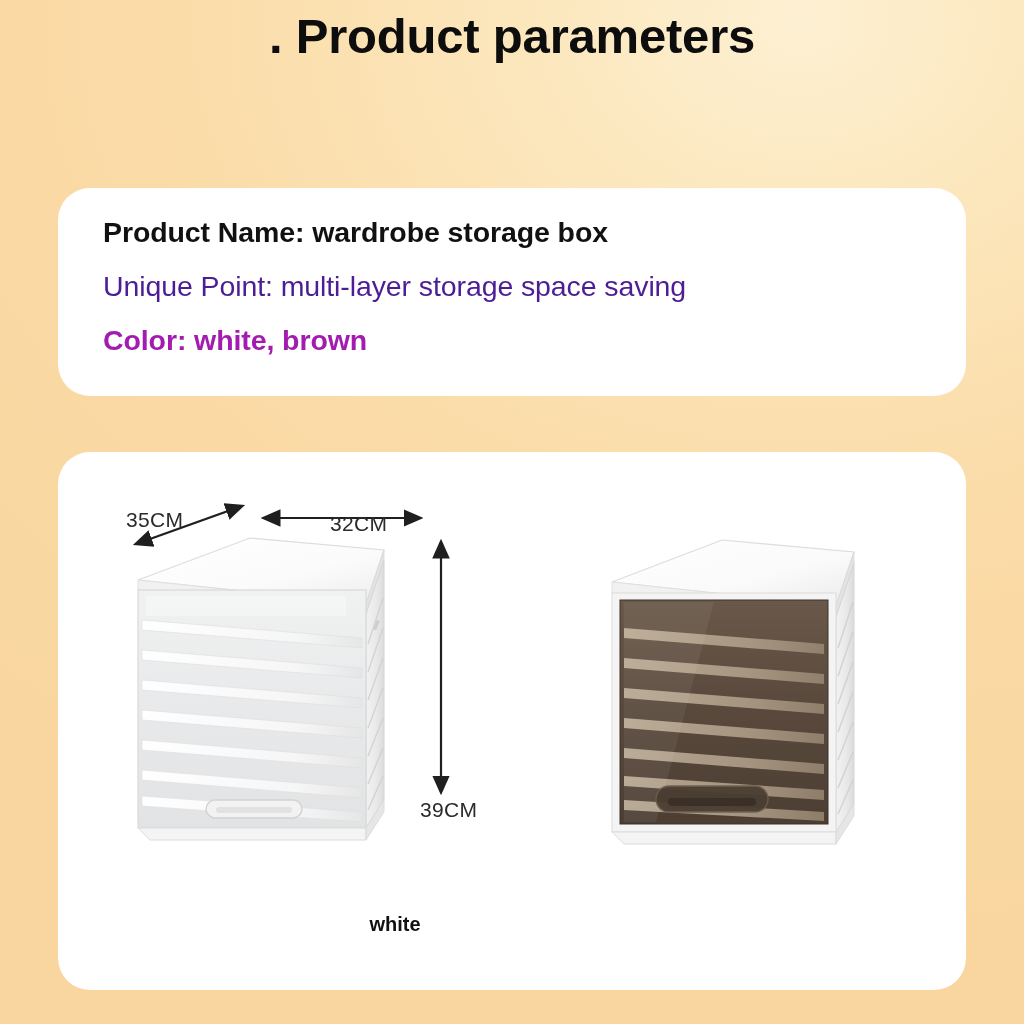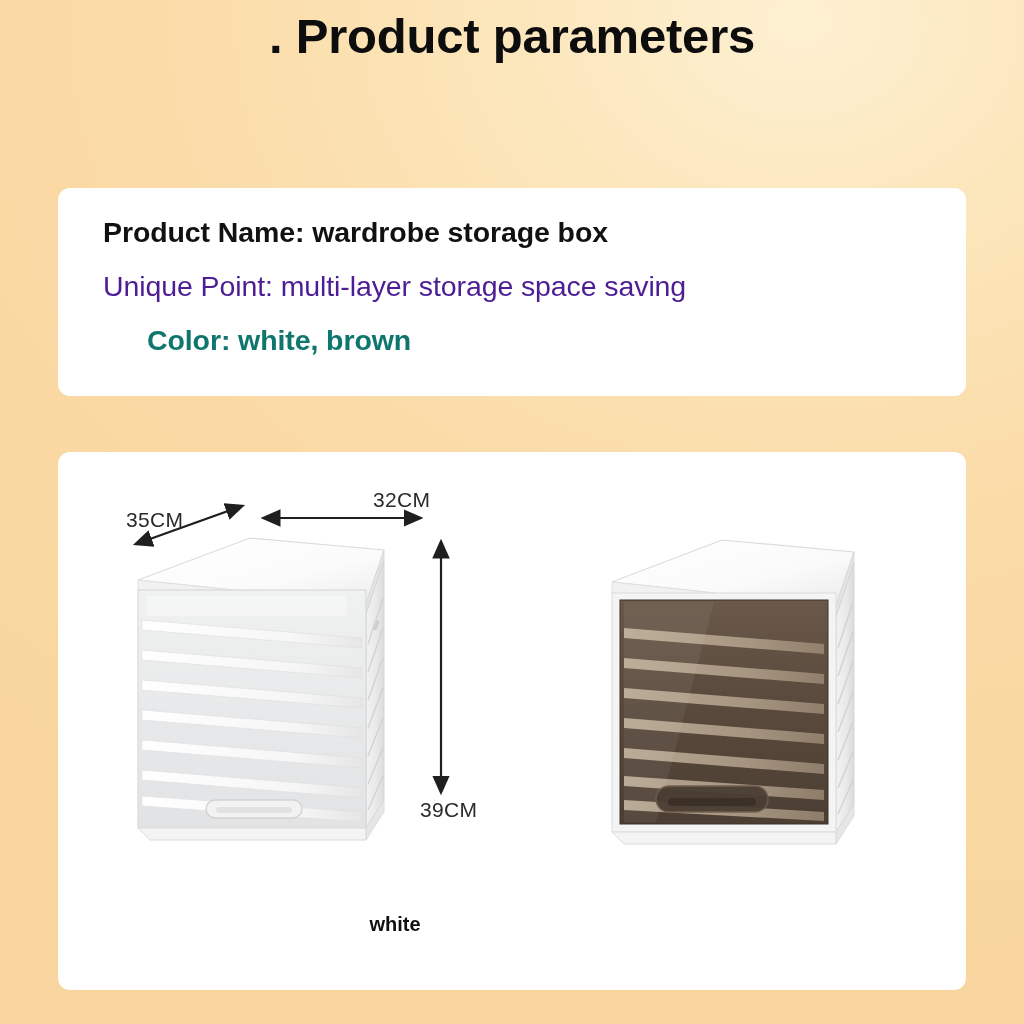--- a/index.html
+++ b/index.html
@@ -34,21 +34,21 @@
     font-weight: bold;
     color: #0d0d0d;
     letter-spacing: -0.2px;
     white-space: nowrap;
   }
 
   
   .card {
     position: absolute;
     background: #ffffff;
-    border-radius: 12px;
+    border-radius: 32px;
   }
 
   #spec-card {
     left: 58px;
     top: 188px;
     width: 908px;
     height: 208px;
   }
 
   #gallery-card {
@@ -61,33 +61,33 @@
   
   .spec-line {
     position: absolute;
     left: 45px;
     font-size: 28.5px;
     white-space: nowrap;
     letter-spacing: -0.1px;
   }
   .spec-line.l1 { top: 28px;  font-weight: bold; color: #111111; }
   .spec-line.l2 { top: 82px;  font-weight: normal; color: #4c1d95; }
-  .spec-line.l3 { top: 136px; font-weight: bold; color: #0f766e; margin-left: 44px; }
+  .spec-line.l3 { top: 136px; font-weight: bold; color: #a21caf; }
 
   
   .dim-label {
     position: absolute;
     font-size: 21px;
     color: #2b2b2b;
     font-weight: normal;
     white-space: nowrap;
     letter-spacing: 0.3px;
   }
   #dim-depth-label { left: 126px; top: 508px; }
-  #dim-width-label { left: 330px; top: 488px; margin-left: 43px; }
+  #dim-width-label { left: 330px; top: 512px; }
   #dim-height-label { left: 420px; top: 798px; }
 
   .dim-svg {
     position: absolute;
     left: 0; top: 0;
     width: 1024px; height: 1024px;
     pointer-events: none;
   }
 
   

